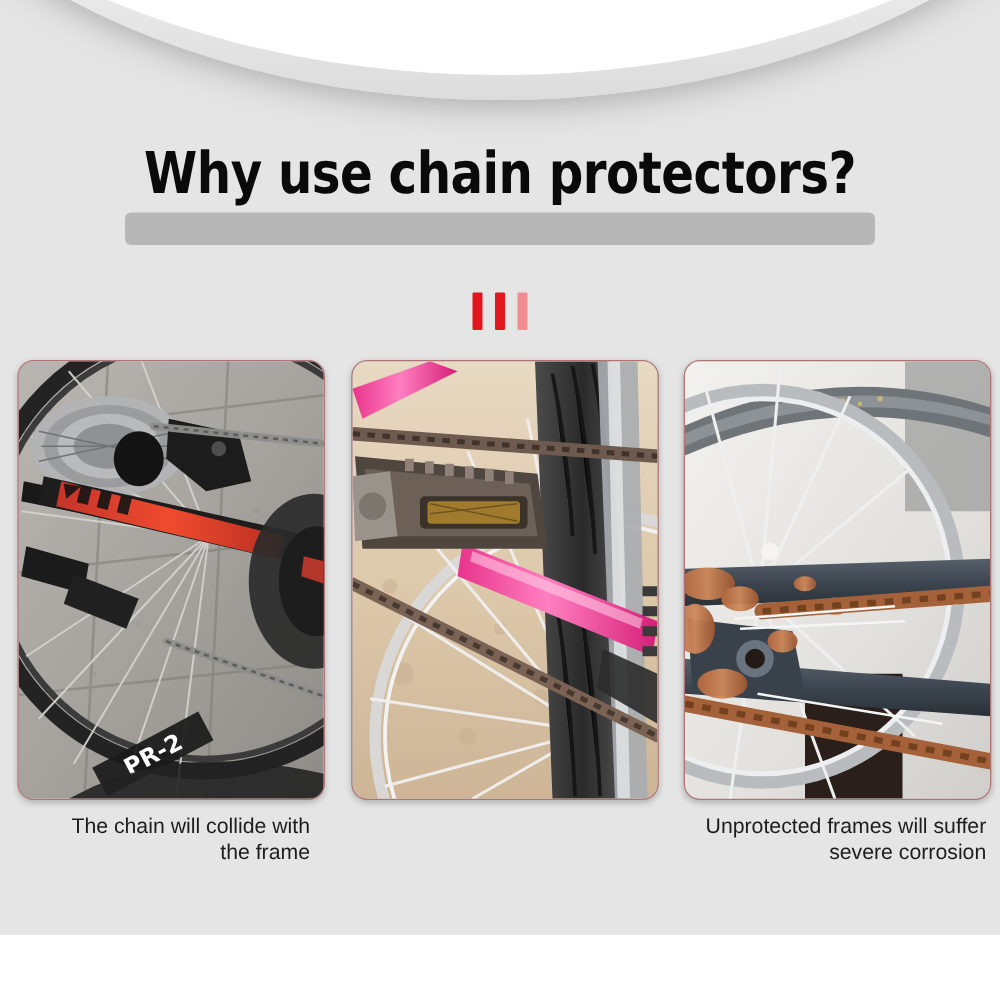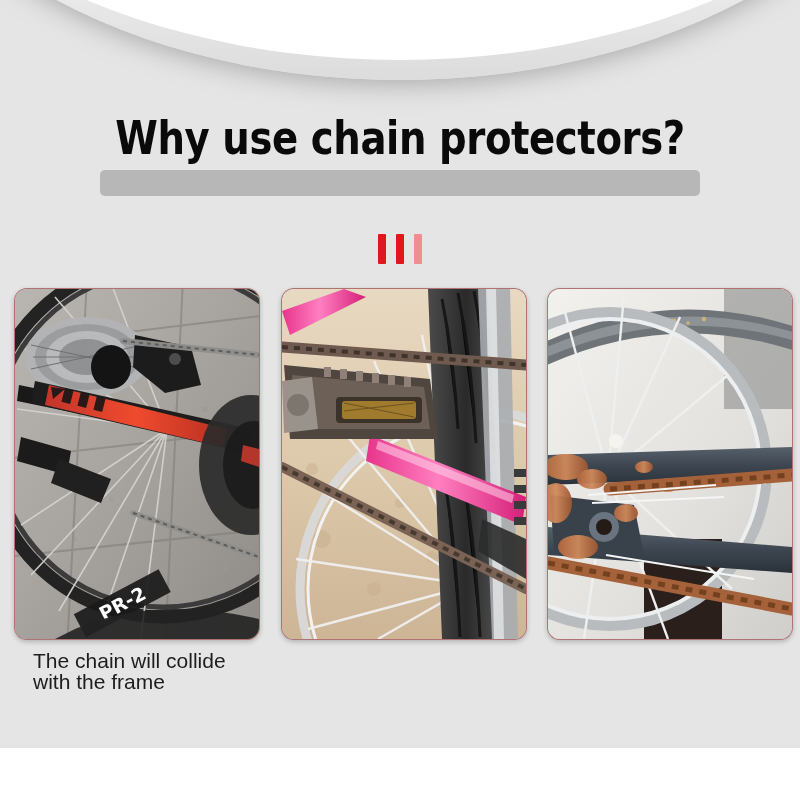--- a/index.html
+++ b/index.html
@@ -66,21 +66,21 @@
   .card.c1{left:14px;}
   .card.c2{left:281px;}
   .card.c3{left:547px;}
   .card svg{display:block;width:100%;height:100%;}
 
   
   .caps{position:absolute;left:0;top:650px;width:800px;height:100px;}
   .cap{
     position:absolute;top:0;
     font-family:"Liberation Sans","DejaVu Sans",sans-serif;
-    font-size:21px;line-height:21px;color:#1d1d1d;
+    font-size:17px;line-height:21px;color:#1d1d1d;text-align:right;
   }
   .cap.p1{left:33px;width:215px;}
   .cap.p2{left:279px;width:255px;}
   .cap.p3{left:549px;width:240px;}
 </style>
 </head>
 <body>
 
 <div class="stage">
 
@@ -410,15 +410,16 @@
           <line x1="58" y1="266" x2="206" y2="290"></line>
         </g>
 
         <circle cx="68" cy="152" r="7" fill="#f6f4ef"></circle>
       </svg>
     </div>
   </div>
 
   <div class="caps">
     <div class="cap p1">The chain will collide with the frame</div>
+    <div class="cap p3">Unprotected frames will suffer severe corrosion</div>
   </div>
 
 </div>
 
 </body></html>

